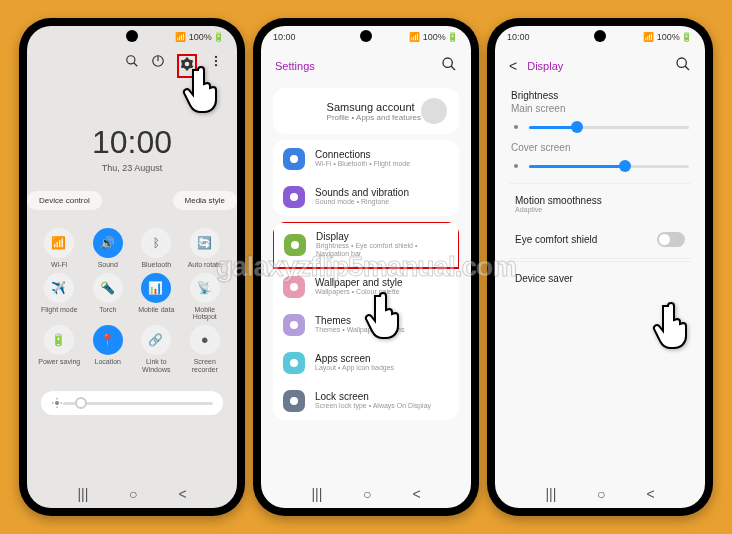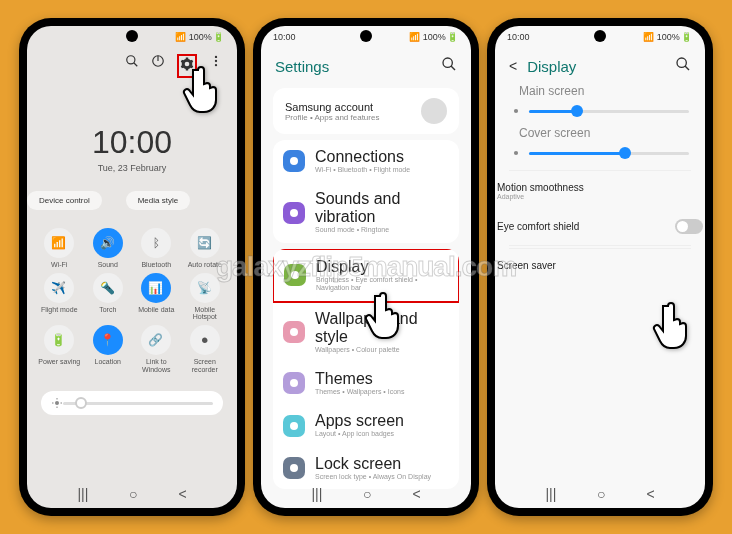--- a/index.html
+++ b/index.html
@@ -10,53 +10,53 @@
 .screen1 { background: #e8e6e4; }
 .screen2, .screen3 { background: #f8f8f8; }
 .statusbar { display: flex; justify-content: space-between; padding: 6px 12px; font-size: 9px; color: #333; height: 22px; align-items: center; }
 .statusbar .right { display: flex; gap: 2px; align-items: center; }
 .topicons { display: flex; justify-content: flex-end; gap: 12px; padding: 6px 14px; }
 .topicons svg { width: 14px; height: 14px; }
 .redbox { border: 2px solid #d00; padding: 1px; }
 .clock { text-align: center; margin-top: 40px; }
 .clock-time { font-size: 32px; font-weight: 200; color: #333; }
 .clock-date { font-size: 9px; color: #555; margin-top: 2px; }
-.chips { display: flex; justify-content: flex-start; gap: 24px; margin-top: 18px; }
+.chips { display: flex; justify-content: space-between; gap: 24px; margin-top: 18px; }
 .chip { background: rgba(255,255,255,0.6); border-radius: 14px; padding: 5px 12px; font-size: 8px; color: #333; }
 .qsgrid { display: grid; grid-template-columns: repeat(4, 1fr); gap: 4px; padding: 10px 10px; margin-top: 8px; }
 .qs { display: flex; flex-direction: column; align-items: center; gap: 3px; }
 .qs-circle { width: 30px; height: 30px; border-radius: 50%; display: flex; align-items: center; justify-content: center; background: #f0f0f0; }
 .qs-circle.on { background: #1a8cff; }
 .qs-label { font-size: 7px; color: #555; text-align: center; line-height: 1.1; }
 .bslider { margin: 8px 14px; height: 24px; background: #fff; border-radius: 14px; display: flex; align-items: center; padding: 0 10px; }
 .bslider-track { flex: 1; height: 3px; background: #ddd; border-radius: 2px; position: relative; }
 .bslider-thumb { position: absolute; left: 8%; width: 12px; height: 12px; background: #fff; border: 2px solid #ccc; border-radius: 50%; top: -5px; }
 .navbar { position: absolute; bottom: 6px; left: 0; right: 0; display: flex; justify-content: space-around; padding: 0 30px; }
 .navbar div { color: #555; font-size: 14px; }
 .header { display: flex; justify-content: space-between; align-items: center; padding: 8px 14px; }
-.header-title { font-size: 15px; font-weight: 500; color: #0f766e; }
+.header-title { font-size: 11px; font-weight: 500; color: #a21caf; }
 .back-btn { font-size: 14px; color: #333; }
-.acct { margin: 4px 12px; background: #fff; border-radius: 12px; padding: 10px 12px; display: flex; justify-content: space-between; align-items: center; }
+.acct { margin: 4px 12px; background: #fff; border-radius: 12px; padding: 10px 12px; display: flex; justify-content: flex-end; align-items: center; }
 .acct-txt .t { font-size: 11px; font-weight: 500; color: #222; }
 .acct-txt .s { font-size: 8px; color: #888; }
 .acct-av { width: 26px; height: 26px; background: #ddd; border-radius: 50%; }
 .slist { margin: 6px 12px; background: #fff; border-radius: 12px; overflow: hidden; }
 .sitem { display: flex; align-items: center; padding: 8px 10px; gap: 10px; }
 .sitem.hl { border: 2px solid #d00; margin: -1px; }
 .sicon { width: 22px; height: 22px; border-radius: 7px; display: flex; align-items: center; justify-content: center; flex-shrink: 0; }
 .sicon svg { width: 12px; height: 12px; fill: #fff; }
-.stxt .t { font-size: 16px; color: #222; }
+.stxt .t { font-size: 10px; color: #222; }
 .stxt .s { font-size: 7px; color: #999; line-height: 1.2; }
 .sec-title { font-size: 10px; color: #222; padding: 2px 16px; margin-top: 4px; }
-.sec-sub { font-size: 12px; color: #888; padding: 0 24px 6px; }
+.sec-sub { font-size: 10px; color: #888; padding: 0 16px 6px; }
 .slider-row { padding: 2px 16px 10px; display: flex; align-items: center; gap: 8px; }
 .slider-track { flex: 1; height: 3px; background: #ddd; border-radius: 2px; position: relative; }
 .slider-fill { height: 100%; background: #1a8cff; border-radius: 2px; }
 .slider-thumb2 { position: absolute; width: 12px; height: 12px; background: #1a8cff; border-radius: 50%; top: -5px; }
-.drow { display: flex; justify-content: space-between; align-items: center; padding: 9px 2px; }
+.drow { display: flex; justify-content: space-between; align-items: center; padding: 9px 20px; }
 .drow .t { font-size: 10px; color: #222; }
 .drow .s { font-size: 7px; color: #999; line-height: 1.2; }
 .toggle { width: 28px; height: 15px; background: #ccc; border-radius: 8px; position: relative; }
 .toggle.on { background: #1a8cff; }
 .toggle::after { content: ''; position: absolute; width: 11px; height: 11px; background: #fff; border-radius: 50%; top: 2px; left: 2px; }
 .toggle.on::after { left: 15px; }
 .hr { height: 1px; background: #eee; margin: 2px 14px; }
 .lookfor { margin: 8px 12px; background: #eef4f8; border-radius: 12px; padding: 10px 12px; }
 .lookfor .h { font-size: 9px; color: #555; margin-bottom: 6px; }
 .lookfor .lnk { font-size: 9px; color: #1a73e8; padding: 3px 0; }
@@ -91,21 +91,21 @@
             <path d="M12 8a4 4 0 100 8 4 4 0 000-8zm9 4a9 9 0 01-.3 2.3l2 1.6-2 3.4-2.4-1a9 9 0 01-4 2.3l-.3 2.4h-4l-.3-2.4a9 9 0 01-4-2.3l-2.4 1-2-3.4 2-1.6A9 9 0 013 12a9 9 0 01.3-2.3l-2-1.6 2-3.4 2.4 1a9 9 0 014-2.3L10 1h4l.3 2.4a9 9 0 014 2.3l2.4-1 2 3.4-2 1.6A9 9 0 0121 12z"></path>
           </svg></span>
       <span><svg viewBox="0 0 24 24" fill="#333">
             <circle cx="12" cy="5" r="2"></circle>
             <circle cx="12" cy="12" r="2"></circle>
             <circle cx="12" cy="19" r="2"></circle>
           </svg></span>
     </div>
     <div class="clock">
       <div class="clock-time">10:00</div>
-      <div class="clock-date">Tue, 23 February</div>
+      <div class="clock-date">Thu, 23 August</div>
     </div>
     <div class="chips">
       <div class="chip">Device control</div>
       <div class="chip">Media style</div>
     </div>
     <div class="qsgrid" id="qsgrid">
         <div class="qs">
           <div class="qs-circle ">
             <span style="font-size:12px;color:#555">📶</span>
           </div>
@@ -338,20 +338,21 @@
     <div class="header">
       <span style="display:flex;align-items:center;gap:10px;">
         <span class="back-btn">&lt;</span>
         <span class="header-title">Display</span>
       </span>
       <span><svg width="16" height="16" viewBox="0 0 24 24" fill="none" stroke="#333" stroke-width="2">
             <circle cx="10" cy="10" r="7"></circle>
             <line x1="15" y1="15" x2="21" y2="21"></line>
           </svg></span>
     </div>
+    <div class="sec-title">Brightness</div>
     <div class="sec-sub">Main screen</div>
     <div class="slider-row">
       <svg width="10" height="10" viewBox="0 0 24 24" fill="#888">
           <circle cx="12" cy="12" r="5"></circle>
         </svg>
       <div class="slider-track">
           <div class="slider-fill" style="width:28%"></div>
           <div class="slider-thumb2" style="left:26%"></div>
         </div>
     </div>
@@ -375,21 +376,21 @@
     <div class="drow">
       <div>
           <div class="t">Eye comfort shield</div>
         </div>
       <div class="toggle"></div>
     </div>
     <div class="hr"></div>
     <div class="hr"></div>
     <div class="drow">
       <div>
-          <div class="t">Screen saver</div>
+          <div class="t">Device saver</div>
         </div>
     </div>
     <div class="navbar">
       <div>|||</div>
       <div>○</div>
       <div>&lt;</div>
     </div>
   </div>
   <div class="hand" style="top:282px; left:162px;">
     <svg viewBox="0 0 40 50">

